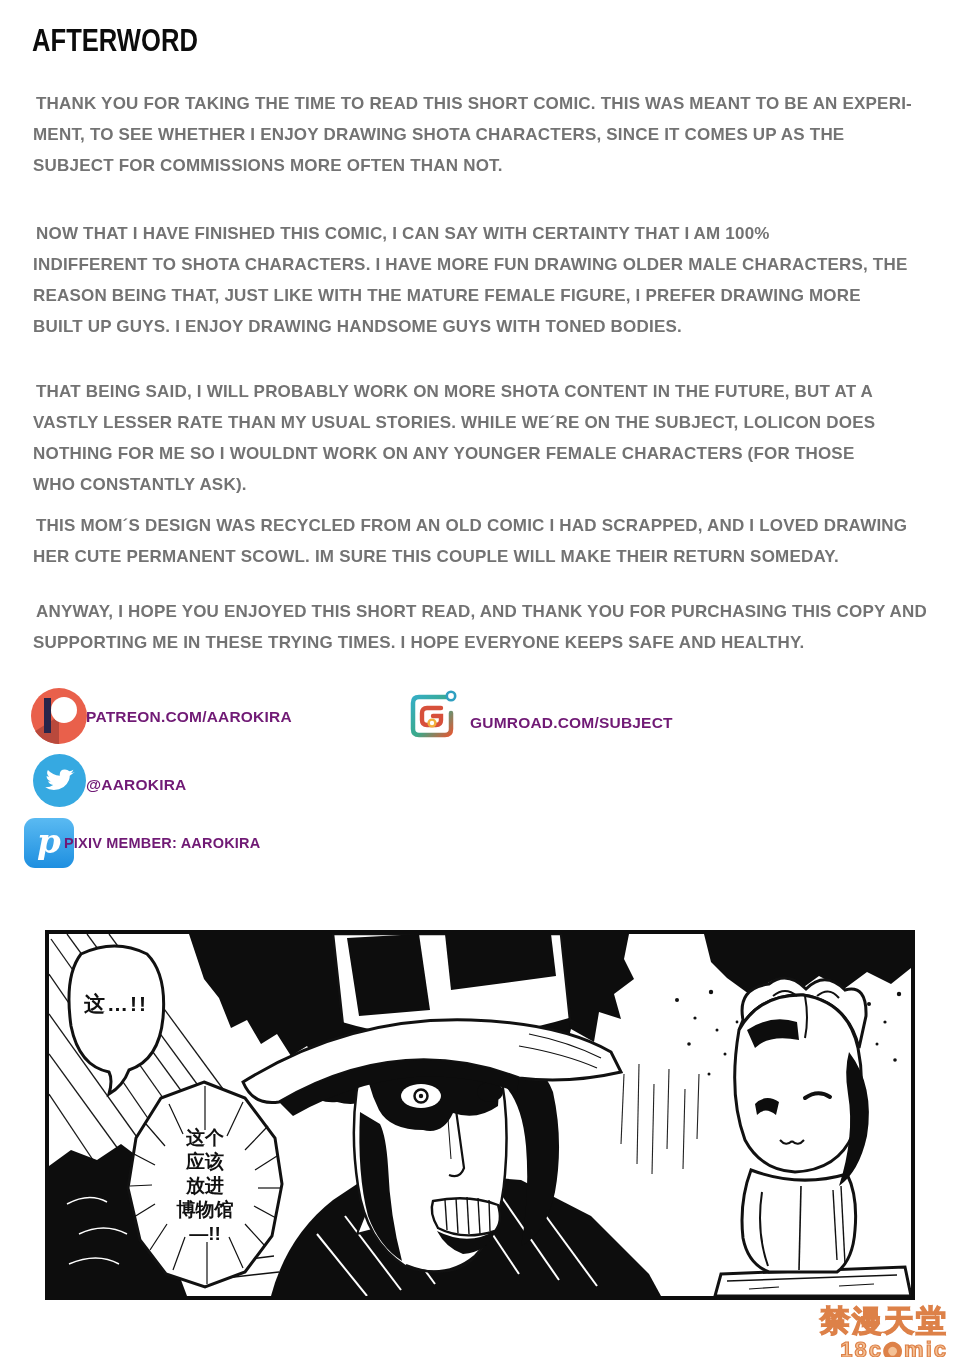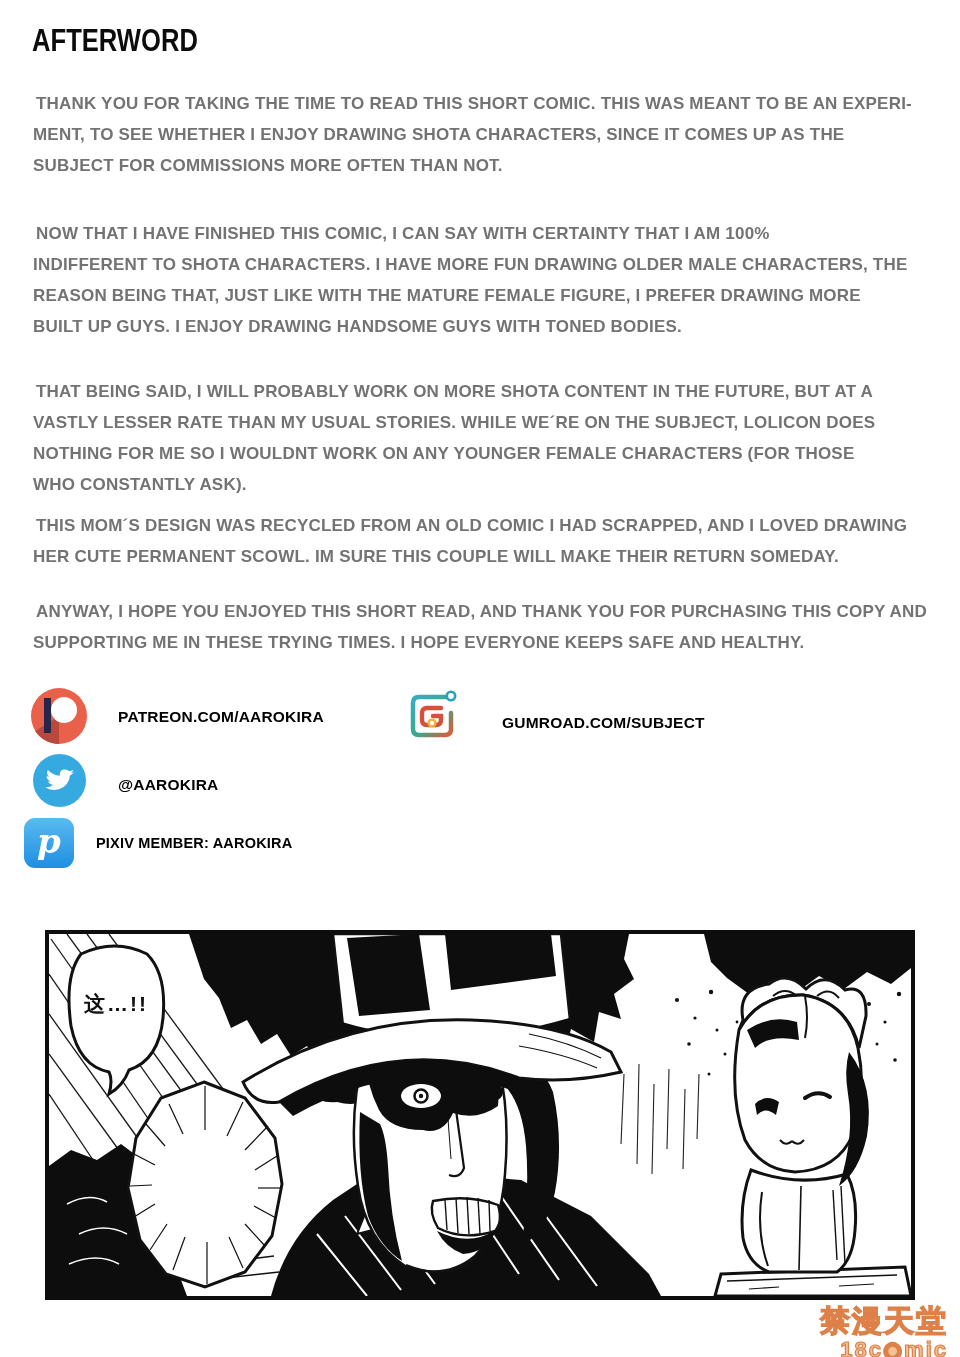--- a/index.html
+++ b/index.html
@@ -13,21 +13,21 @@
   .para{position:absolute;left:33px;margin:0;width:905px;
     font-size:17px;font-weight:700;line-height:31px;letter-spacing:0.2px;
     color:#737373;white-space:nowrap;overflow:hidden;text-indent:3px;}
   #para1{top:88px;}
   #para2{top:218px;}
   #para3{top:360px;margin-top:16px;}
   #para4{top:510px;}
   #para5{top:596px;}
 
   .link-row{position:absolute;}
-  .link-label{position:absolute;font-weight:900;font-size:15.5px;letter-spacing:0.2px;color:#000000;white-space:nowrap;padding-left:32px;}
+  .link-label{position:absolute;font-weight:900;font-size:15.5px;letter-spacing:0.2px;color:#701a75;white-space:nowrap;}
 
   .pixiv-icon{position:absolute;left:24px;top:818px;width:50px;height:50px;border-radius:11px;
     background:linear-gradient(#5abaf2,#1e8fe0);display:flex;align-items:center;justify-content:center;}
   .pixiv-icon span{font-family:"DejaVu Serif",serif;font-style:italic;font-weight:700;
     font-size:34px;color:#fff;line-height:1;margin-top:-4px;}
 
   .comic-caption{position:absolute;right:58px;top:884px;margin:0;
     font-size:27px;font-weight:900;color:#0d0d0d;letter-spacing:1px;white-space:nowrap;}
 
   .comic-panel{position:absolute;left:45px;top:930px;width:862px;height:362px;
@@ -250,19 +250,20 @@
           <line x1="103" y1="251" x2="81" y2="252"></line>
             <line x1="106" y1="231" x2="85" y2="220"></line>
           <line x1="116" y1="212" x2="97" y2="190"></line>
             <line x1="134" y1="200" x2="120" y2="170"></line>
         </g>
       </g>
     </svg>
   </div>
 
   <div class="bubble1-text">这…!!</div>
+  <div class="flash-text">这个<br>应该<br>放进<br>博物馆<br>—!!</div>
 
   <div class="watermark">
     <div class="wm1">禁漫天堂</div>
     <div class="wm2">18c◉mic</div>
   </div>
 
 </div>
 
 </body></html>

